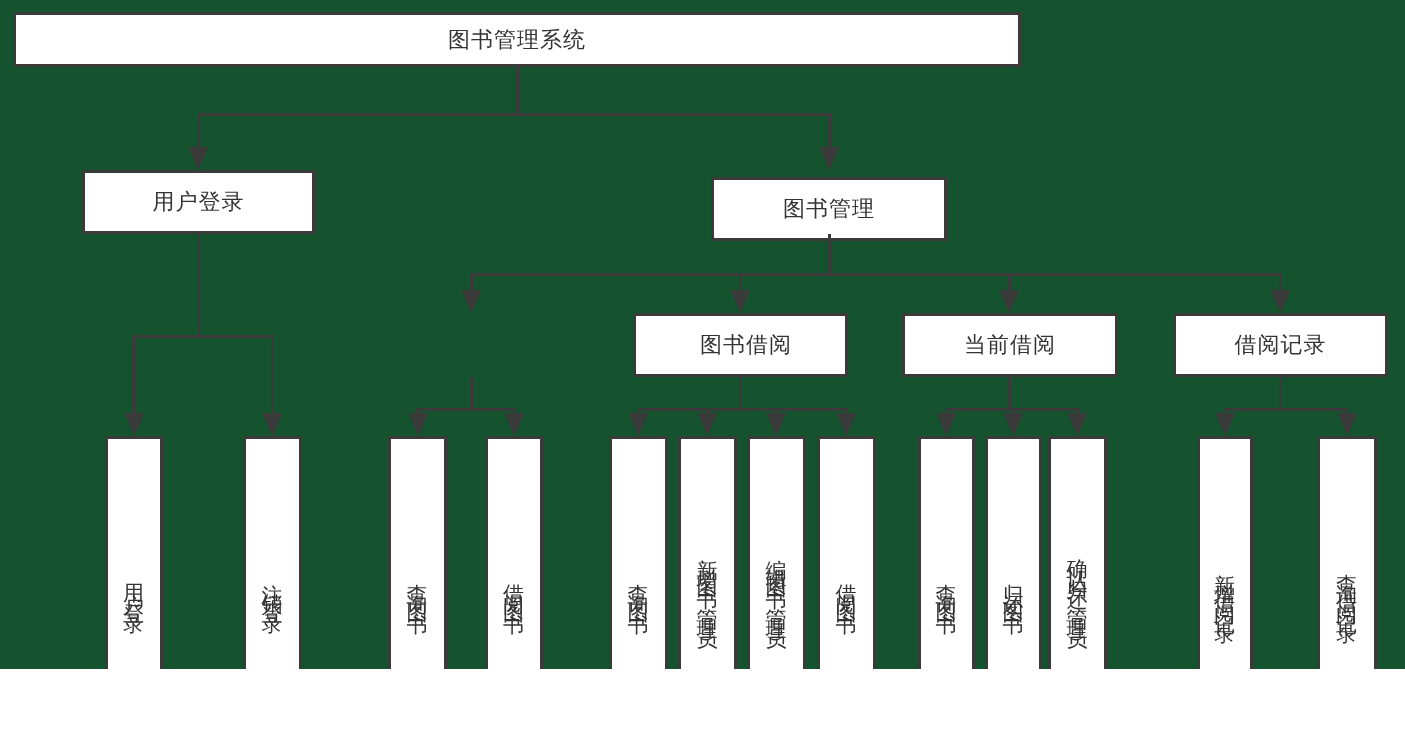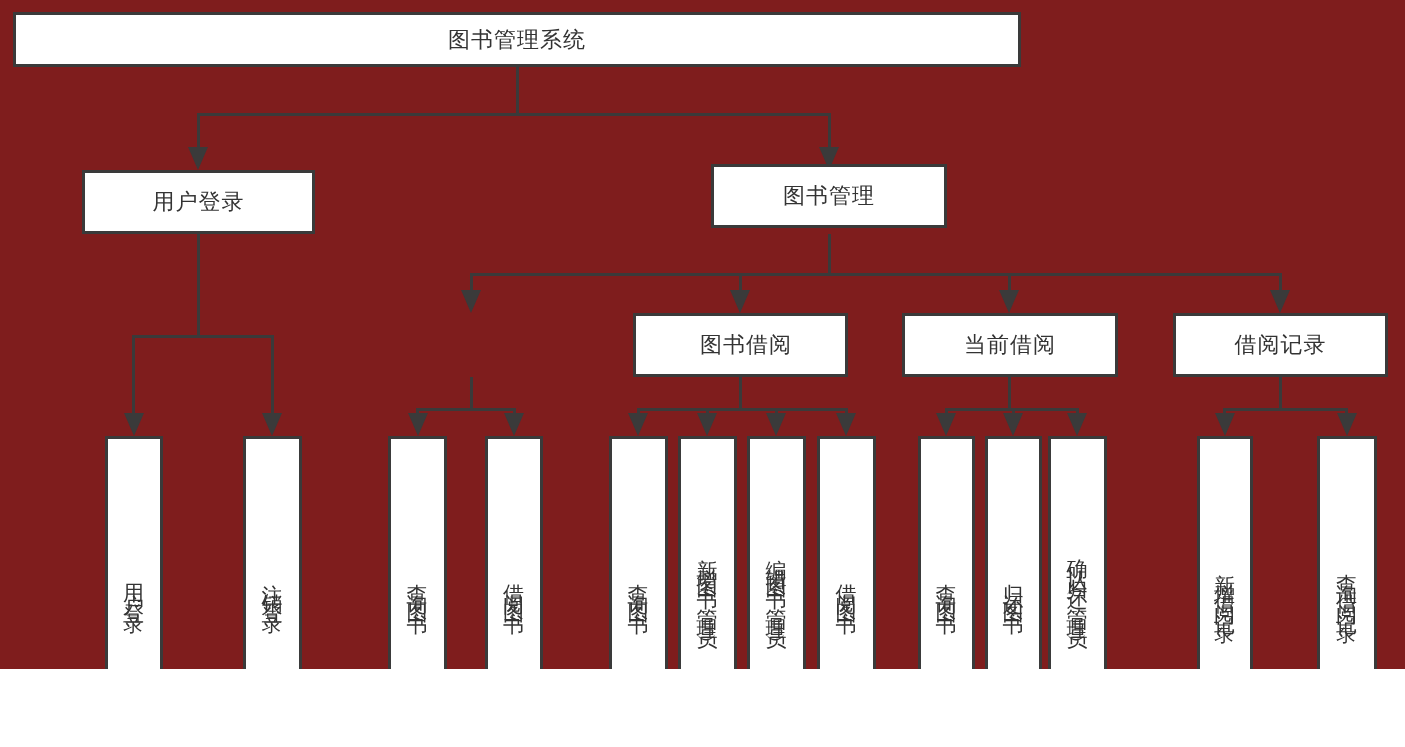--- a/index.html
+++ b/index.html
@@ -1,20 +1,20 @@
 <!DOCTYPE html>
 <html><head>
 <meta charset="utf-8">
 <style>
   html, body { margin: 0; padding: 0; background: #ffffff; }
   #canvas {
     position: relative;
     width: 1405px;
     height: 669px;
-    background: #7f1d1d;
+    background: #14532d;
     font-family: "Liberation Sans", "DejaVu Sans", sans-serif;
     overflow: hidden;
   }
   .box {
     position: absolute;
     box-sizing: border-box;
     border: 3px solid #3a3a3a;
     background: #ffffff;
     display: flex;
     align-items: center;
@@ -76,21 +76,21 @@
   <div class="line" style="left:516px; top:67px; width:3px; height:49px;"></div>
   <div class="line" style="left:197px; top:113px; width:634px; height:3px;"></div>
   <div class="line" style="left:197px; top:113px; width:3px; height:36px;"></div>
   <div class="line" style="left:828px; top:113px; width:3px; height:36px;"></div>
   <div class="arrow" style="left:188px; top:147px;"></div>
   <div class="arrow" style="left:819px; top:147px;"></div>
 
   <div class="box" style="left:82px; top:170px; width:233px; height:64px;">
     <span>用户登录</span>
   </div>
-  <div class="box" style="left:711px; top:164px; width:236px; height:64px;text-align:right;">
+  <div class="box" style="left:711px; top:177px; width:236px; height:64px;text-align:right;">
     <span>图书管理</span>
   </div>
 
   <div class="line" style="left:197px; top:234px; width:3px; height:104px;"></div>
   <div class="line" style="left:132px; top:335px; width:142px; height:3px;"></div>
   <div class="line" style="left:132px; top:335px; width:3px; height:83px;"></div>
   <div class="line" style="left:271px; top:335px; width:3px; height:83px;"></div>
   <div class="arrow" style="left:124px; top:413px;"></div>
   <div class="arrow" style="left:262px; top:413px;"></div>
 

